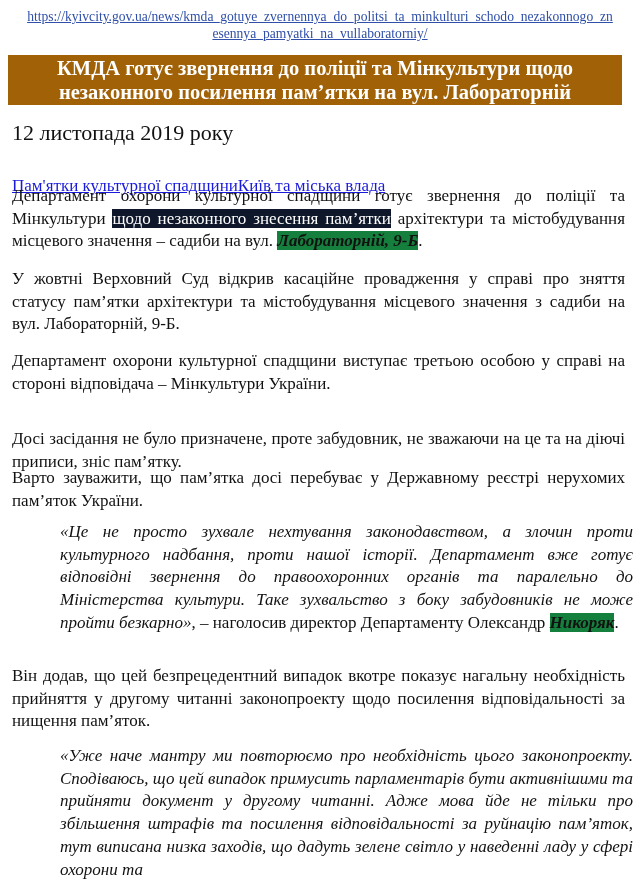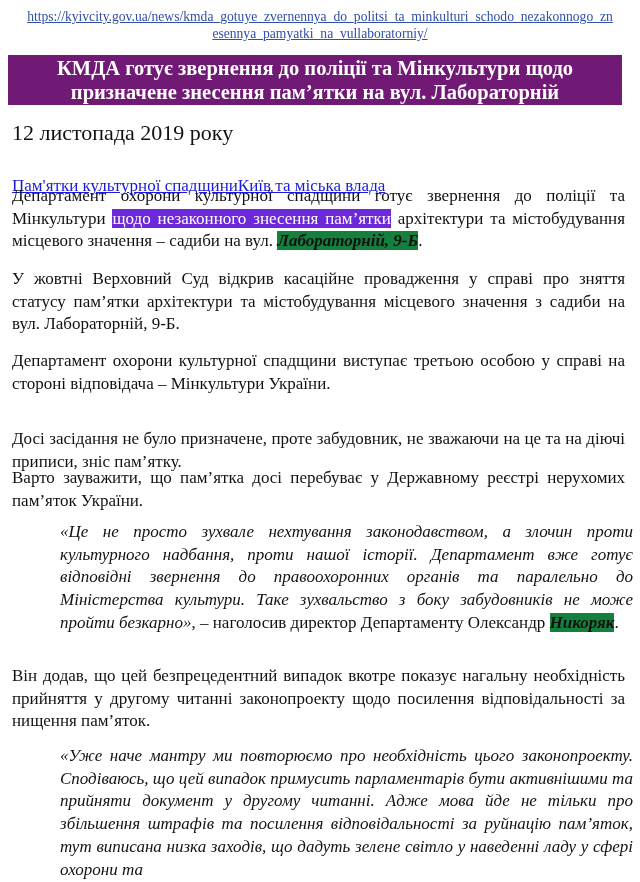--- a/index.html
+++ b/index.html
@@ -8,54 +8,54 @@
     font-family: "Liberation Serif", serif; color: #111;
   }
   .url {
     position: absolute; left: 0; top: 8px; width: 640px;
     text-align: center; font-size: 13.6px; line-height: 17px;
     color: #2f4fa8; text-decoration: underline;
     padding: 0 12px; box-sizing: border-box; word-break: break-all;
   }
   .banner {
     position: absolute; left: 8px; top: 55px; width: 614px; height: 50px;
-    background: #701a75; color: #ffffff; text-align: center;
+    background: #a16207; color: #ffffff; text-align: center;
     font-weight: bold; font-size: 20.5px; line-height: 24px;
     padding-top: 1px; box-sizing: border-box;
   }
   .date {
     position: absolute; left: 12px; top: 123px; font-size: 22px; line-height: 20px;
   }
   .cats {
     position: absolute; left: 12px; top: 146px; font-size: 17px; line-height: 20px;
     color: #1a1adb; text-decoration: underline; margin-top: 30px;
   }
   .p {
     position: absolute; left: 12px; width: 613px; font-size: 17px; line-height: 22.5px;
     text-align: justify; text-align-last: left;
   }
   .q {
     position: absolute; left: 60px; width: 573px; font-size: 17px; line-height: 22.7px;
     text-align: justify; text-align-last: left;
   }
   .i { font-style: italic; }
-  .hl-mag { background: #6d28d9; color: #ffffff; }
+  .hl-mag { background: #0f172a; color: #ffffff; }
   .hl-cyan { background: #15803d; font-weight: bold; font-style: italic; }
 </style>
 </head>
 <body>
 
 <div class="url">
   <span>https://kyivcity.gov.ua/news/kmda_gotuye_zvernennya_do_politsi_ta_minkulturi_schodo_nezakonnogo_zn</span><br>
   <span>esennya_pamyatki_na_vullaboratorniy/</span>
 </div>
 
 <div class="banner">
   <span>КМДА готує звернення до поліції та Мінкультури щодо</span><br>
-  <span>призначене знесення пам’ятки на вул. Лабораторній</span>
+  <span>незаконного посилення пам’ятки на вул. Лабораторній</span>
 </div>
 
 <div class="date">12 листопада 2019 року</div>
 <div class="cats">Пам'ятки культурної спадщиниКиїв та міська влада</div>
 
 <div class="p" style="top:185px;">
   <span>Департамент охорони культурної спадщини готує звернення до поліції та Мінкультури </span><span class="hl-mag">щодо незаконного знесення пам’ятки</span><span> архітектури та містобудування місцевого значення – садиби на вул. </span><span class="hl-cyan">Лабораторній, 9-Б</span><span>.</span>
 </div>
 
 <div class="p" style="top:268px;">У жовтні Верховний Суд відкрив касаційне провадження у справі про зняття статусу пам’ятки архітектури та містобудування місцевого значення з садиби на вул. Лабораторній, 9-Б.</div>

